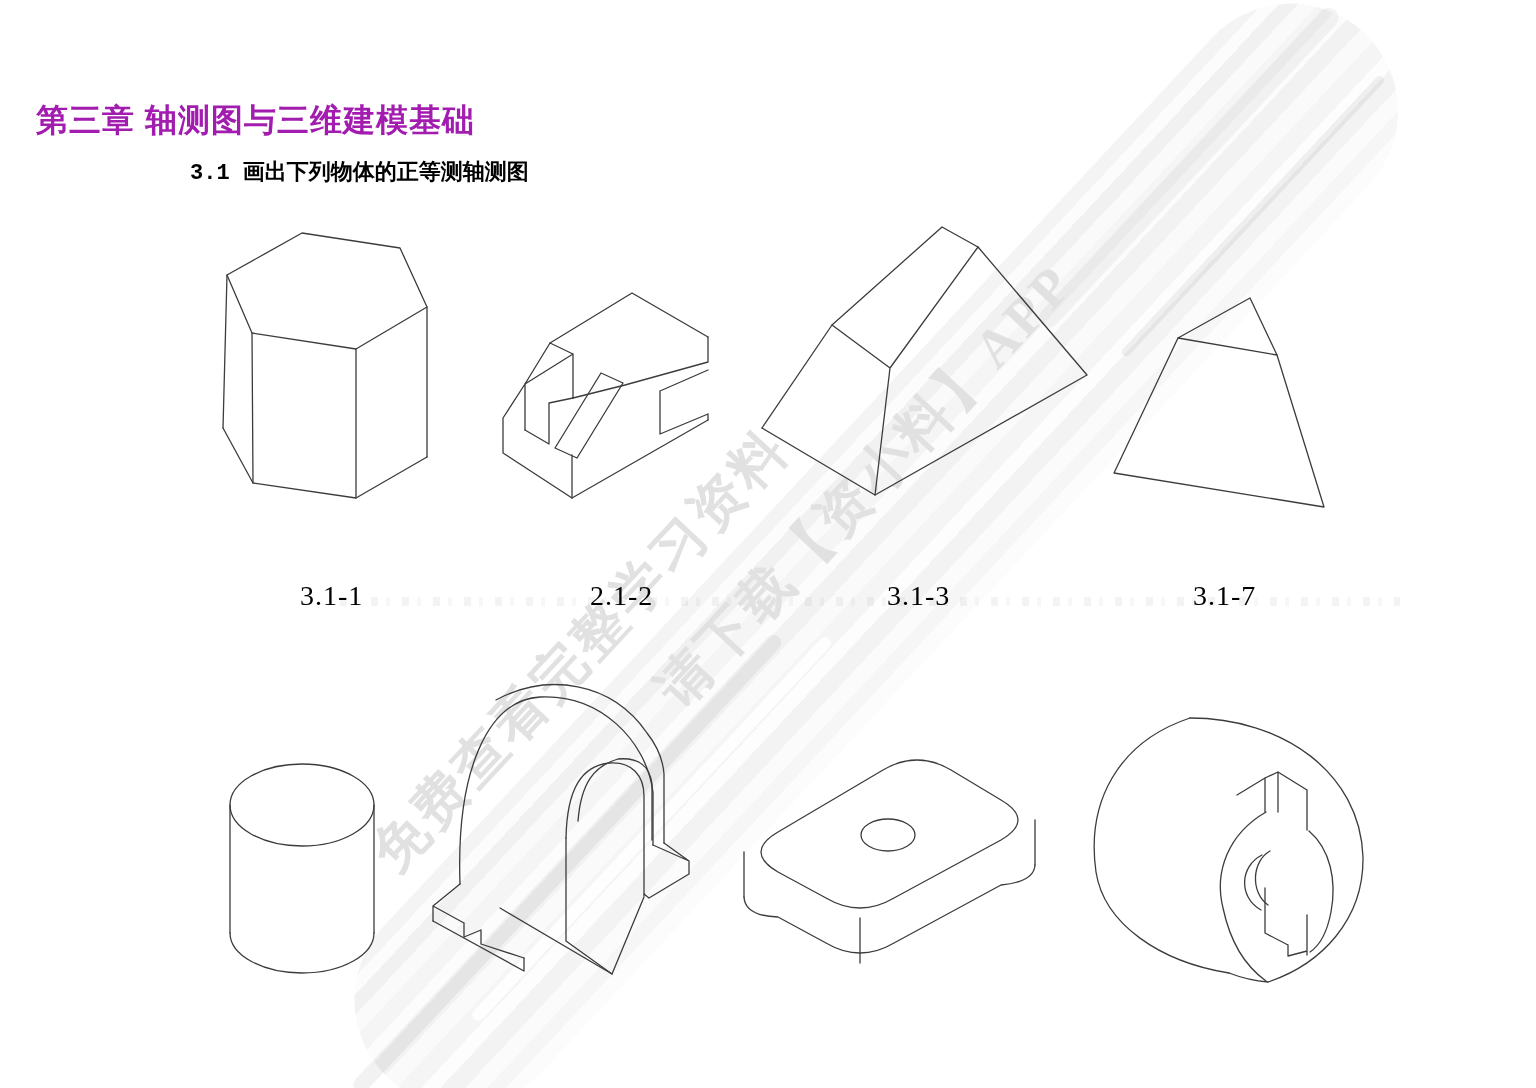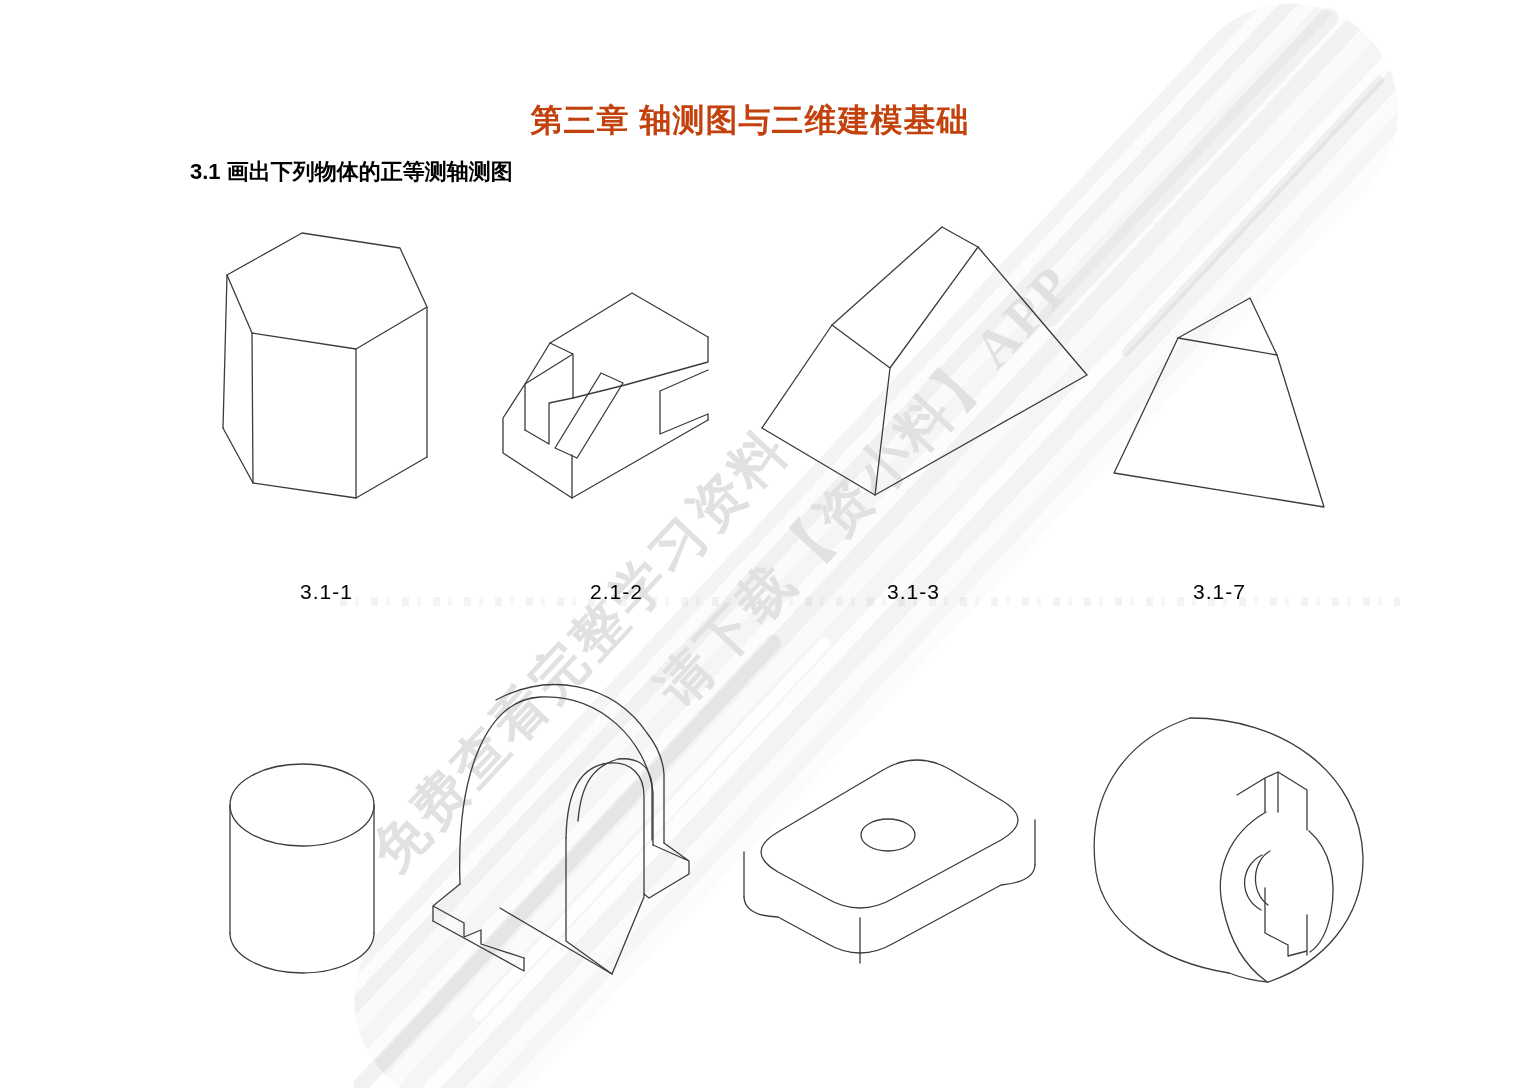--- a/index.html
+++ b/index.html
@@ -38,32 +38,32 @@
   .wm2{left:668px;top:662px;font-size:54px;letter-spacing:4px;}
   
   .micro-row{
     position:absolute;left:340px;top:597px;width:1060px;height:9px;opacity:.65;
     background:repeating-linear-gradient(to right,
       rgba(0,0,0,0.07) 0 7px, rgba(0,0,0,0) 7px 15px,
       rgba(0,0,0,0.05) 15px 19px, rgba(0,0,0,0) 19px 31px);
   }
   
   .title{
-    position:absolute;left:0;top:99px;width:1500px;text-align:center;
+    position:absolute;left:0;top:99px;width:1500px;text-align:left;
     font-family:"Liberation Sans", sans-serif;font-weight:bold;
-    font-size:32px;color:#c2410c;letter-spacing:1px;
+    font-size:32px;color:#a21caf;letter-spacing:1px;padding-left:36px;
   }
   .heading{
     position:absolute;left:190px;top:157px;
-    font-family:Liberation Sans, sans-serif;font-weight:bold;
+    font-family:Liberation Mono, monospace;font-weight:bold;
     font-size:22px;color:#000;
   }
   .fig-label{
     position:absolute;top:580px;
-    font-family:Liberation Sans, sans-serif;font-size:21px;color:#000;
+    font-family:Liberation Serif, serif;font-size:28px;color:#000;
     letter-spacing:1px;
   }
   .lb1{left:300px;} .lb2{left:590px;} .lb3{left:887px;text-align:right;} .lb4{left:1193px;}
   
   svg.draw{position:absolute;left:0;top:0;}
   svg.draw path, svg.draw ellipse{
     fill:none;stroke:#3c3c3c;stroke-width:1.3;
     stroke-linecap:round;stroke-linejoin:round;
   }
 </style>

